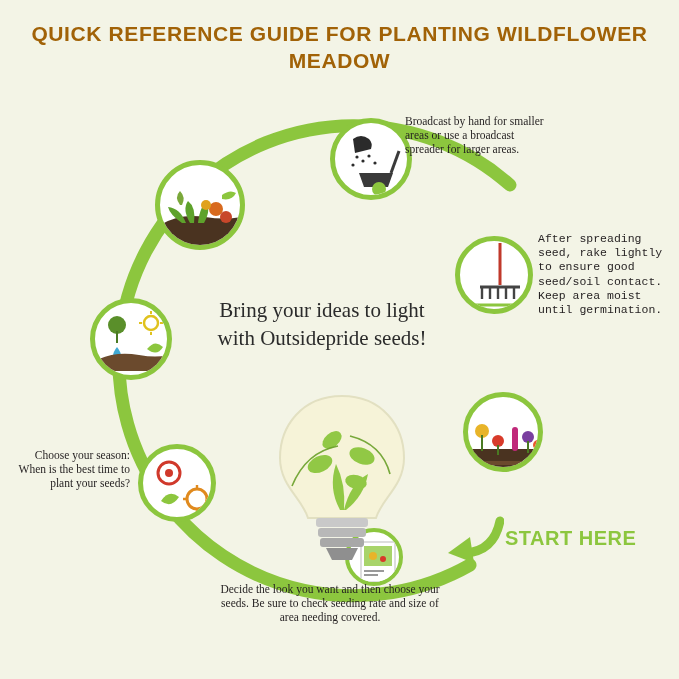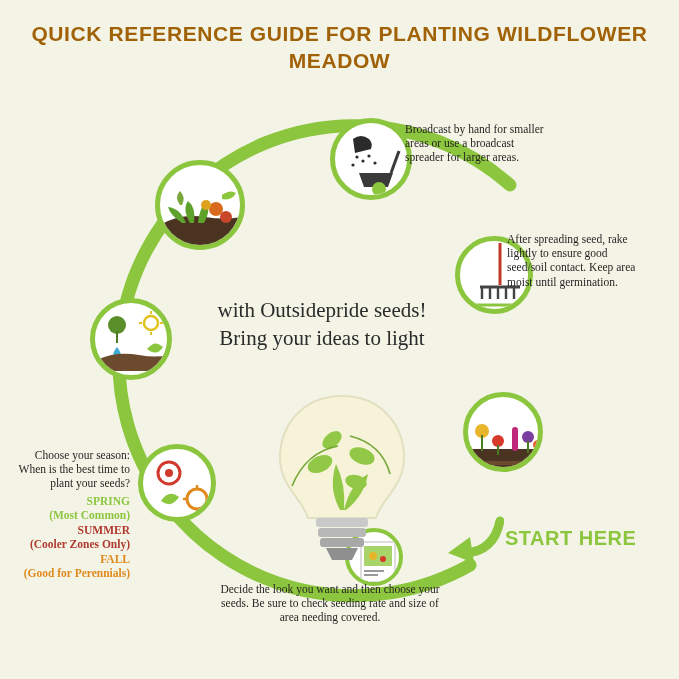--- a/index.html
+++ b/index.html
@@ -158,39 +158,39 @@
           <circle cx="34" cy="33" r="1.6"></circle>
             <circle cx="40" cy="40" r="1.6"></circle>
           <circle cx="18" cy="42" r="1.6"></circle>
         </g>
         <path d="M24 50 l34 0 l-5 14 l-24 0 z" fill="#3a3a3a"></path>
         <path d="M56 50 l8 -22" stroke="#3a3a3a" stroke-width="3" fill="none"></path>
         <circle cx="44" cy="66" r="7" fill="#8cc63e"></circle>
       </svg>
     </div>
   </div>
-  <div class="caption right" style="left:405px; top:122px; width:140px;">Broadcast by hand for smaller areas or use a broadcast spreader for larger areas.</div>
+  <div class="caption right" style="left:405px; top:114px; width:140px;">Broadcast by hand for smaller areas or use a broadcast spreader for larger areas.</div>
 
   <div class="node" style="left:455px; top:236px; width:78px; height:78px;">
     <div class="node-inner">
       <svg viewBox="0 0 78 78" width="78" height="78">
         <line x1="40" y1="2" x2="40" y2="44" stroke="#c0392b" stroke-width="3"></line>
         <line x1="20" y1="46" x2="60" y2="46" stroke="#444" stroke-width="3"></line>
         <g stroke="#444" stroke-width="2.4">
           <line x1="22" y1="46" x2="22" y2="58"></line>
           <line x1="30" y1="46" x2="30" y2="58"></line>
           <line x1="38" y1="46" x2="38" y2="58"></line>
           <line x1="46" y1="46" x2="46" y2="58"></line>
           <line x1="54" y1="46" x2="54" y2="58"></line>
         </g>
         <line x1="14" y1="64" x2="66" y2="64" stroke="#8cc63e" stroke-width="3"></line>
       </svg>
     </div>
   </div>
-  <div class="caption right" style="left:507px; top:232px; width:140px;">After spreading seed, rake lightly to ensure good seed/soil contact. Keep area moist until germination.</div>
+  <div class="caption right" style="left:538px; top:232px; width:140px;font-family:Liberation Mono, monospace;">After spreading seed, rake lightly to ensure good seed/soil contact. Keep area moist until germination.</div>
 
   <div class="node" style="left:463px; top:392px; width:80px; height:80px;">
     <div class="node-inner">
       <svg viewBox="0 0 80 80" width="80" height="80">
         <rect x="0" y="52" width="80" height="28" fill="#4a3320"></rect>
         <g>
           <circle cx="14" cy="34" r="7" fill="#e8b429"></circle>
           <rect x="13" y="38" width="2" height="16" fill="#4a7a22"></rect>
           <circle cx="30" cy="44" r="6" fill="#d83a2a"></circle>
           <rect x="29" y="48" width="2" height="10" fill="#4a7a22"></rect>
@@ -215,28 +215,20 @@
           <line x1="54" y1="36" x2="54" y2="40"></line>
           <line x1="54" y1="60" x2="54" y2="64"></line>
           <line x1="40" y1="50" x2="44" y2="50"></line>
           <line x1="64" y1="50" x2="68" y2="50"></line>
         </g>
       </svg>
     </div>
   </div>
   <div class="caption left" style="left:12px; top:448px; width:118px;">
     <div>Choose your season: When is the best time to plant your seeds?</div>
-    <div class="season-list">
-      <div class="season-line spring">SPRING</div>
-      <div class="season-line spring-sub">(Most Common)</div>
-      <div class="season-line summer">SUMMER</div>
-      <div class="season-line summer-sub">(Cooler Zones Only)</div>
-      <div class="season-line fall">FALL</div>
-      <div class="season-line fall-sub">(Good for Perennials)</div>
-    </div>
   </div>
 
   <div class="node" style="left:90px; top:298px; width:82px; height:82px;">
     <div class="node-inner">
       <svg viewBox="0 0 82 82" width="82" height="82">
         <circle cx="22" cy="22" r="9" fill="#5a8f2a"></circle>
         <rect x="21" y="28" width="2" height="12" fill="#4a7a22"></rect>
         <circle cx="56" cy="20" r="7" fill="none" stroke="#e0c21e" stroke-width="2.5"></circle>
         <g stroke="#e0c21e" stroke-width="2">
           <line x1="56" y1="8" x2="56" y2="11"></line>
@@ -294,17 +286,17 @@
   </svg>
 
   <svg class="start-arrow" viewBox="0 0 64 50">
     <path d="M60 6 q-6 30 -34 32" stroke="#8cc63e" stroke-width="9" fill="none" stroke-linecap="round"></path>
     <path d="M30 22 L8 38 L34 48 Z" fill="#8cc63e"></path>
   </svg>
 
   <div class="start-here">START HERE</div>
 
   <div class="slogan">
+    <div>Bring your ideas to light</div>
     <div>with Outsidepride seeds!</div>
-    <div>Bring your ideas to light</div>
   </div>
 
 </div>
 
 </body></html>

